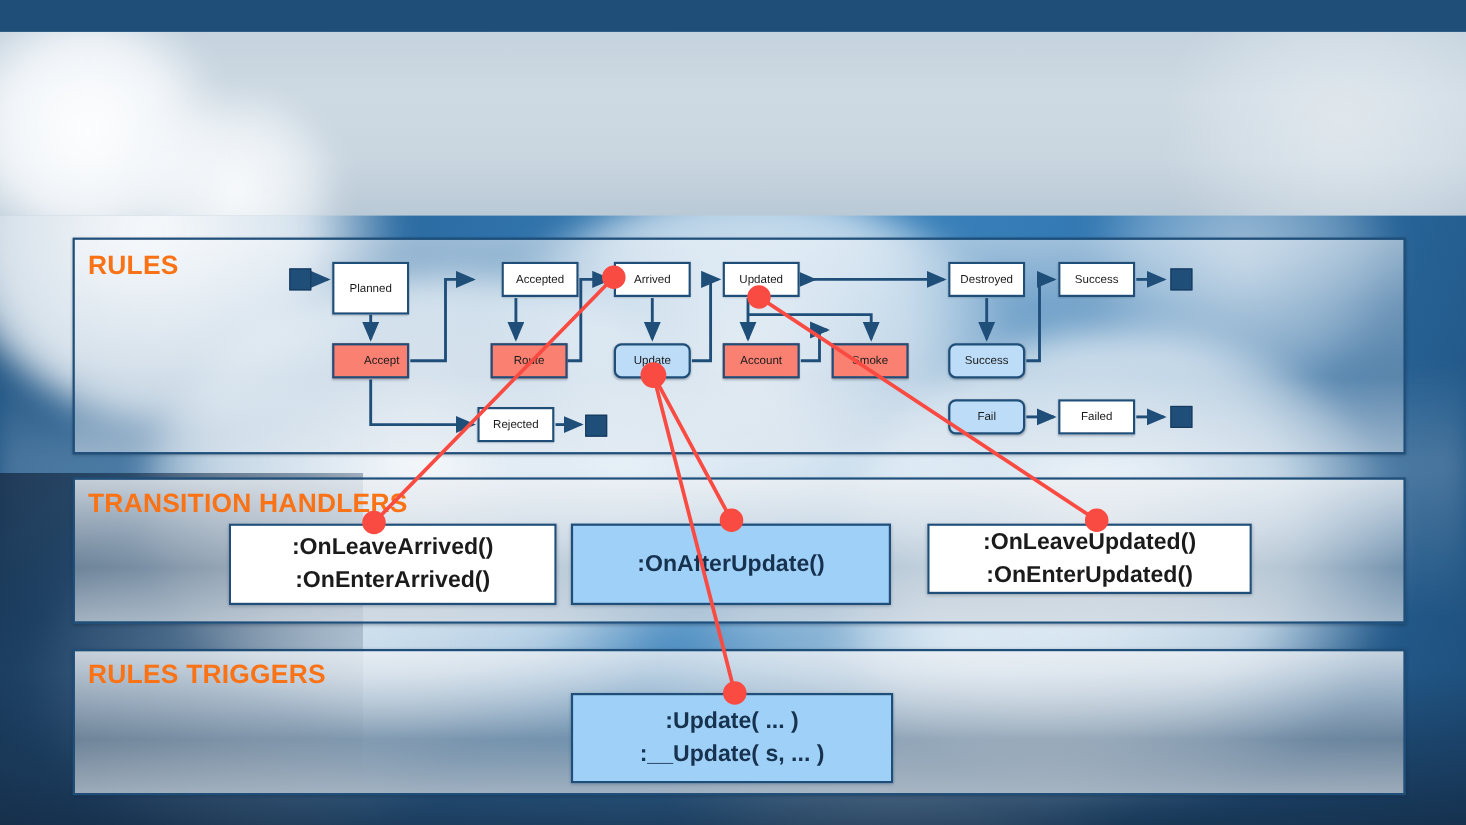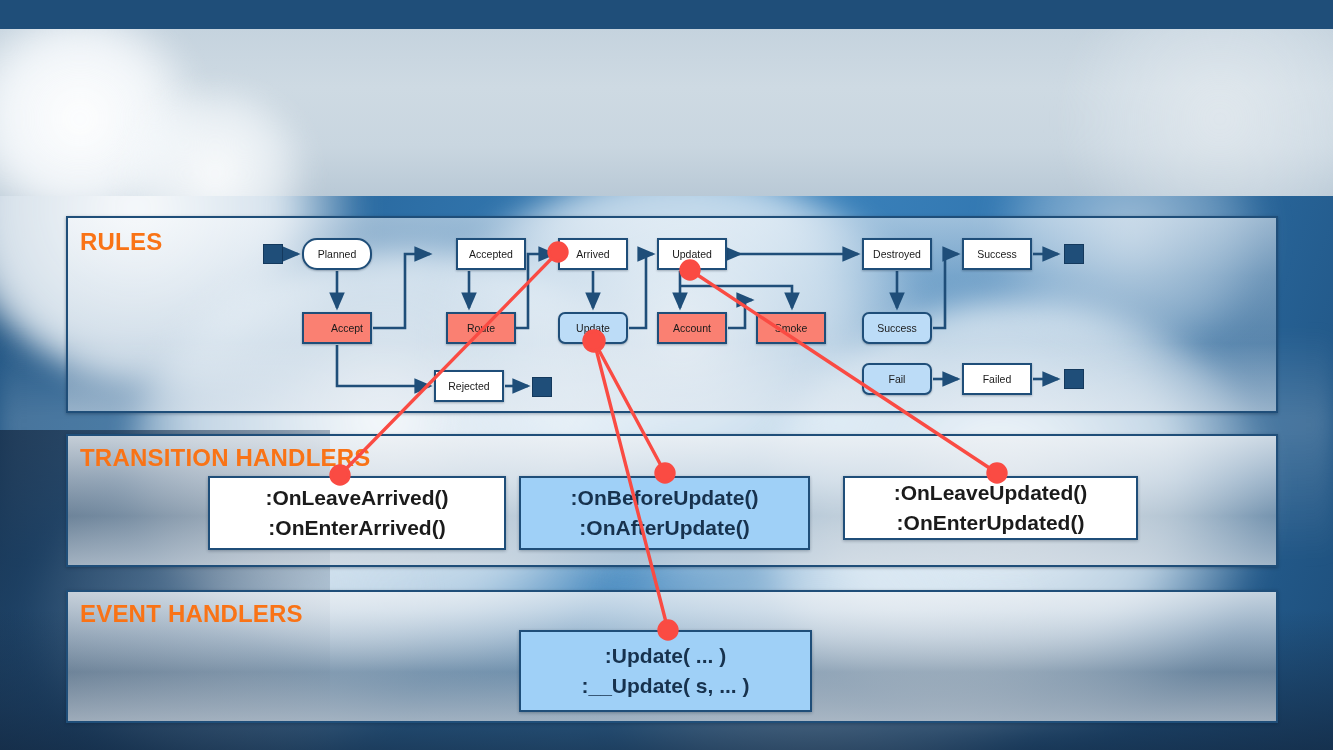--- a/index.html
+++ b/index.html
@@ -146,21 +146,21 @@
   </div>
   <div class="slide-title">FSM RULES, HANDLERS, TRIGGERS</div>
 
   <div class="panel panel-rules"></div>
   <div class="panel-label" style="left:80px; top:228px;">RULES</div>
 
   <div class="panel panel-handlers"></div>
   <div class="panel-label" style="left:80px; top:444px;">TRANSITION HANDLERS</div>
 
   <div class="panel panel-triggers"></div>
-  <div class="panel-label" style="left:80px; top:600px;">EVENT HANDLERS</div>
+  <div class="panel-label" style="left:80px; top:600px;">RULES TRIGGERS</div>
 
   <svg id="wires">
     <defs>
       <marker id="ah" markerWidth="7" markerHeight="7" refX="6" refY="3" orient="auto">
         <path d="M0,0 L7,3 L0,6 z" fill="#1f4e79"></path>
       </marker>
     </defs>
     <g stroke="#1f4e79" stroke-width="2.6" fill="none" marker-end="url(#ah)">
 
       <path d="M284,254 L298,254"></path>
@@ -201,21 +201,21 @@
 
       <path d="M1033,379 L1058,379"></path>
     </g>
   </svg>
 
   <div class="term" style="left:263px;  top:244px;"></div>
   <div class="term" style="left:532px;  top:377px;"></div>
   <div class="term" style="left:1064px; top:244px;"></div>
   <div class="term" style="left:1064px; top:369px;"></div>
 
-  <div class="node state" style="left:302px; top:238px; width:70px; height:32px;border-radius:15px;">Planned</div>
+  <div class="node state" style="left:302px; top:238px; width:70px; height:48px;">Planned</div>
   <div class="node state" style="left:434px; top:238px; width:70px; height:32px;margin-left:22px;">Accepted</div>
   <div class="node state" style="left:558px; top:238px; width:70px; height:32px;">Arrived</div>
   <div class="node state" style="left:657px; top:238px; width:70px; height:32px;">Updated</div>
   <div class="node state" style="left:862px; top:238px; width:70px; height:32px;">Destroyed</div>
   <div class="node state" style="left:962px; top:238px; width:70px; height:32px;">Success</div>
   <div class="node state" style="left:434px; top:370px; width:70px; height:32px;">Rejected</div>
   <div class="node state" style="left:962px; top:363px; width:70px; height:32px;">Failed</div>
 
   <div class="node rule-r" style="left:302px; top:312px; width:70px; height:32px;padding-left:20px;">Accept</div>
   <div class="node rule-r" style="left:434px; top:312px; width:70px; height:32px;margin-left:12px;">Route</div>
@@ -223,21 +223,20 @@
   <div class="node rule-r" style="left:756px; top:312px; width:70px; height:32px;">Smoke</div>
   <div class="node rule-b" style="left:558px; top:312px; width:70px; height:32px;">Update</div>
   <div class="node rule-b" style="left:862px; top:312px; width:70px; height:32px;">Success</div>
   <div class="node rule-b" style="left:862px; top:363px; width:70px; height:32px;">Fail</div>
 
   <div class="callout white" style="left:208px; top:476px; width:298px; height:74px;">
     <span class="ln">:OnLeaveArrived()</span>
     <span class="ln">:OnEnterArrived()</span>
   </div>
   <div class="callout blue" style="left:519px; top:476px; width:291px; height:74px;">
-    <span class="ln">:OnBeforeUpdate()</span>
     <span class="ln">:OnAfterUpdate()</span>
   </div>
   <div class="callout white" style="left:843px; top:476px; width:295px; height:64px;">
     <span class="ln">:OnLeaveUpdated()</span>
     <span class="ln">:OnEnterUpdated()</span>
   </div>
 
   <div class="callout blue" style="left:519px; top:630px; width:293px; height:82px;">
     <span class="ln">:Update( ... )</span>
     <span class="ln">:__Update( s, ... )</span>

